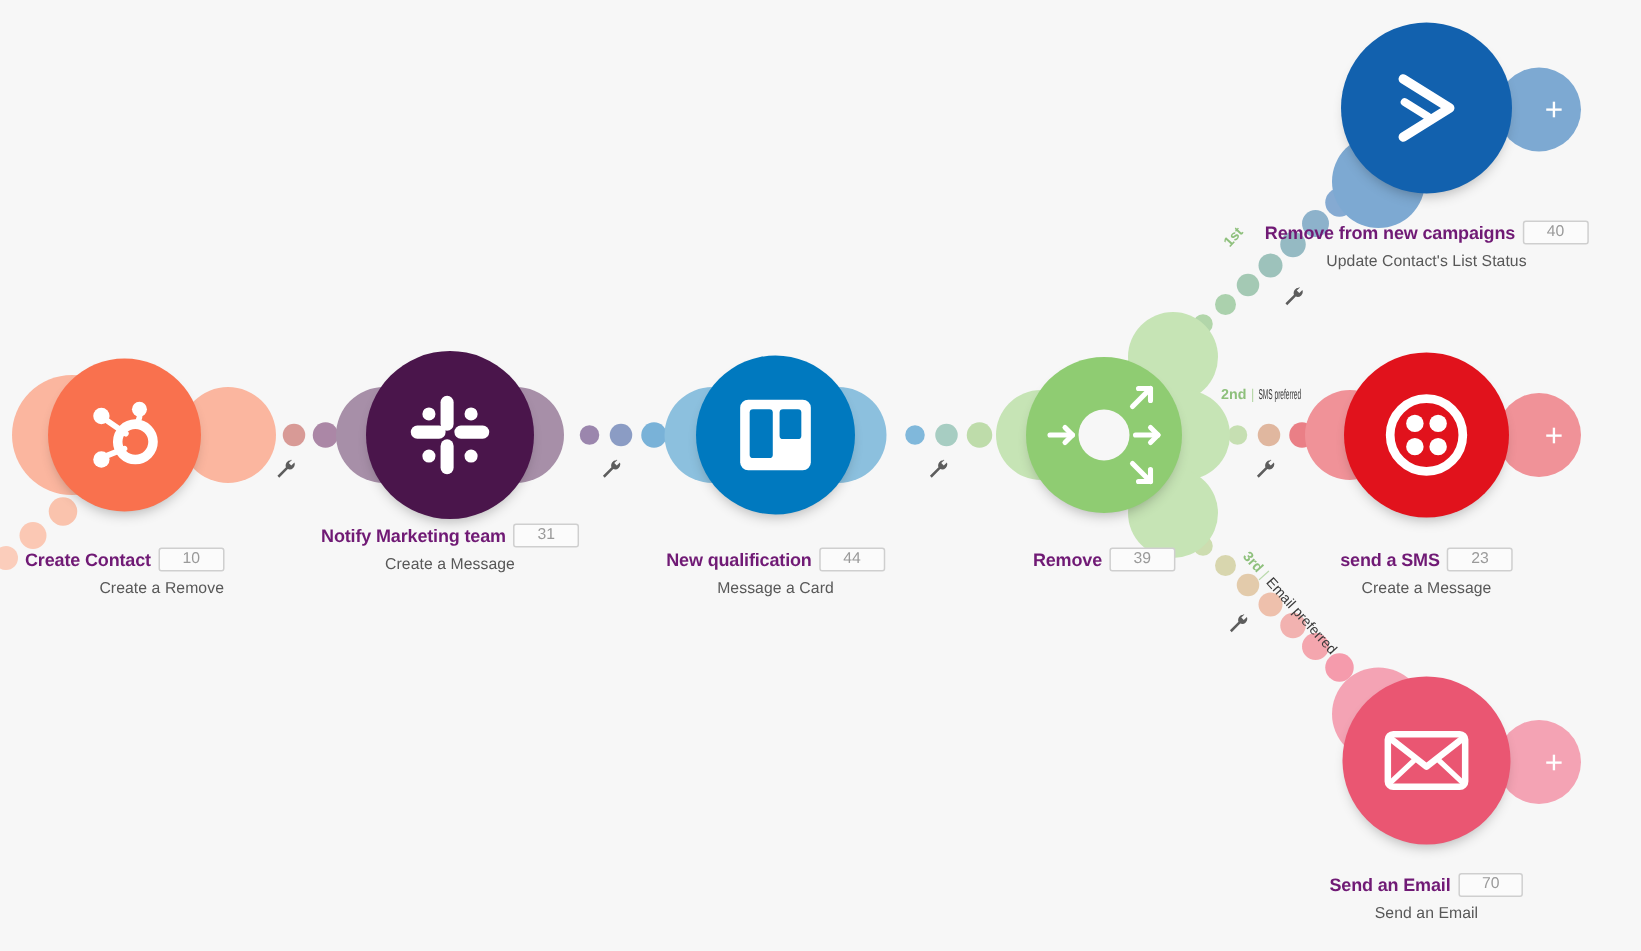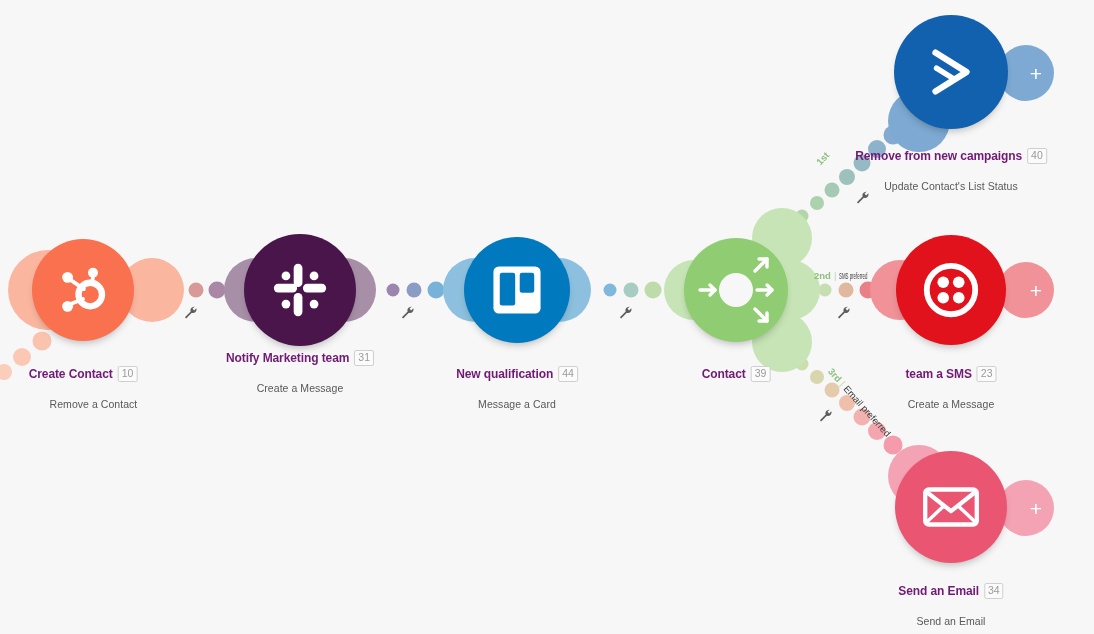--- a/index.html
+++ b/index.html
@@ -30,26 +30,26 @@
     transform:translateX(-50%);
   }
   .cap-title {
     font-size:12px; font-weight:bold; color:#701a75;
     display:inline-block; vertical-align:middle; letter-spacing:-0.1px;
   }
   .cap-badge {
     display:inline-block; vertical-align:middle;
     font-size:10.5px; color:#9a9a9a; font-weight:normal;
     border:1px solid #cfcfcf; background:#fbfbfb;
-    border-radius:2px; padding:0px 3px 1px; margin-left:5px;
+    border-radius:2px; padding:0px 15px 1px; margin-left:5px;
     line-height:13px;
   }
   .cap-sub {
     display:block; font-size:10.5px; color:#585858;
-    margin-top:16px; letter-spacing:0.05px;
+    margin-top:4px; letter-spacing:0.05px;
   }
   .wrench { position:absolute; width:15px; height:15px; opacity:.95; }
   .routelbl {
     position:absolute; white-space:nowrap; font-size:9.5px;
     transform-origin:0 50%;
   }
   .routelbl .ord { color:#8ec07c; font-weight:bold; }
   .routelbl .sep { color:#b9d9ab; margin:0 3px; }
   .routelbl .cond { color:#3a3a3a; }
   .routelbl.squeeze .cond { display:inline-block; transform:scaleX(0.46); transform-origin:0 50%; }
@@ -128,21 +128,21 @@
           <circle cx="40" cy="37" r="13" fill="none" stroke="#fff" stroke-width="7"></circle>
           <path d="M17 20 L33 31 M17 48 L32 42 M43 19 L41 25" stroke="#fff" stroke-width="4.2" fill="none" stroke-linecap="round"></path>
         </svg>
       </div>
     </div>
     <svg class="wrench" style="left:183px;top:305px;" viewBox="0 0 20 20">
       <path d="M14.5 2.5a4.6 4.6 0 0 0-4.3 6.2L2.6 16.3l1.6 1.6 7.6-7.6a4.6 4.6 0 0 0 5.9-5.9l-2.8 2.8-2.2-2.2 2.8-2.8a4.7 4.7 0 0 0-1-.2z" fill="#555"></path>
     </svg>
     <div class="caption" style="left:83px;top:364px;text-align:right;">
       <span class="cap-title">Create Contact</span><span class="cap-badge">10</span>
-      <span class="cap-sub">Remove a Contact</span>
+      <span class="cap-sub">Create a Remove</span>
     </div>
   </div>
 
   <div class="node">
     <div class="port-full" style="left:224px;top:258px;width:64px;height:64px;background:#a78fa8;"></div>
     <div class="port-full" style="left:312px;top:258px;width:64px;height:64px;background:#a78fa8;"></div>
     <div class="bubble" style="left:244px;top:234px;width:112px;height:112px;background:#4a154b;">
       <div class="icon">
         <svg width="62" height="62" viewBox="0 0 64 64">
           <g fill="#fff">
@@ -204,21 +204,21 @@
               <path d="M74 38 l5 5 -5 5"></path>
             <path d="M62 24 l12 -12"></path>
               <path d="M66 12 h8 v8"></path>
             <path d="M62 62 l12 12"></path>
               <path d="M74 66 v8 h-8"></path>
           </g>
         </svg>
       </div>
     </div>
     <div class="caption" style="left:736px;top:364px;">
-      <span class="cap-title">Contact</span><span class="cap-badge">39</span>
+      <span class="cap-title">Remove</span><span class="cap-badge">39</span>
     </div>
   </div>
 
   <div class="node">
     <div class="port-full" style="left:888px;top:90px;width:62px;height:62px;background:#7da9d2;"></div>
     <div class="port-full" style="left:998px;top:45px;width:56px;height:56px;background:#7da9d2;">
       <span class="plus" style="padding-left:20px;">+</span>
     </div>
     <div class="bubble" style="left:894px;top:15px;width:114px;height:114px;background:#1261ae;">
       <div class="icon">
@@ -250,21 +250,21 @@
           <circle cx="40" cy="24" r="6" fill="#fff"></circle>
           <circle cx="24" cy="40" r="6" fill="#fff"></circle>
           <circle cx="40" cy="40" r="6" fill="#fff"></circle>
         </svg>
       </div>
     </div>
     <svg class="wrench" style="left:836px;top:305px;" viewBox="0 0 20 20">
       <path d="M14.5 2.5a4.6 4.6 0 0 0-4.3 6.2L2.6 16.3l1.6 1.6 7.6-7.6a4.6 4.6 0 0 0 5.9-5.9l-2.8 2.8-2.2-2.2 2.8-2.8a4.7 4.7 0 0 0-1-.2z" fill="#555"></path>
     </svg>
     <div class="caption" style="left:951px;top:364px;">
-      <span class="cap-title">team a SMS</span><span class="cap-badge">23</span>
+      <span class="cap-title">send a SMS</span><span class="cap-badge">23</span>
       <span class="cap-sub">Create a Message</span>
     </div>
   </div>
 
   <div class="node">
     <div class="port-full" style="left:888px;top:445px;width:62px;height:62px;background:#f4a3b4;"></div>
     <div class="port-full" style="left:998px;top:480px;width:56px;height:56px;background:#f4a3b4;">
       <span class="plus" style="padding-left:20px;">+</span>
     </div>
     <div class="bubble" style="left:895px;top:451px;width:112px;height:112px;background:#ea5672;">
@@ -273,30 +273,30 @@
           <rect x="7" y="15" width="50" height="34" rx="3.5" fill="none" stroke="#fff" stroke-width="4.2"></rect>
           <path d="M9 18 L32 36 L55 18" fill="none" stroke="#fff" stroke-width="4.2" stroke-linecap="round" stroke-linejoin="round"></path>
           <path d="M9 46 L25 31 M55 46 L39 31" fill="none" stroke="#fff" stroke-width="3.4" stroke-linecap="round"></path>
         </svg>
       </div>
     </div>
     <svg class="wrench" style="left:818px;top:408px;" viewBox="0 0 20 20">
       <path d="M14.5 2.5a4.6 4.6 0 0 0-4.3 6.2L2.6 16.3l1.6 1.6 7.6-7.6a4.6 4.6 0 0 0 5.9-5.9l-2.8 2.8-2.2-2.2 2.8-2.8a4.7 4.7 0 0 0-1-.2z" fill="#555"></path>
     </svg>
     <div class="caption" style="left:951px;top:581px;">
-      <span class="cap-title">Send an Email</span><span class="cap-badge">34</span>
+      <span class="cap-title">Send an Email</span><span class="cap-badge">70</span>
       <span class="cap-sub">Send an Email</span>
     </div>
   </div>
 
   <div class="routelbl" style="left:818px;top:158px;transform:rotate(-48deg);">
     <span class="ord">1st</span>
   </div>
 
-  <div class="routelbl squeeze" style="left:814px;top:270px;">
+  <div class="routelbl squeeze" style="left:814px;top:258px;">
     <span class="ord">2nd</span><span class="sep">|</span><span class="cond">SMS preferred</span>
   </div>
 
   <div class="routelbl" style="left:830px;top:364px;transform:rotate(48deg);">
     <span class="ord">3rd</span><span class="sep">|</span><span class="cond">Email preferred</span>
   </div>
 
 </div>
 
 </body></html>

